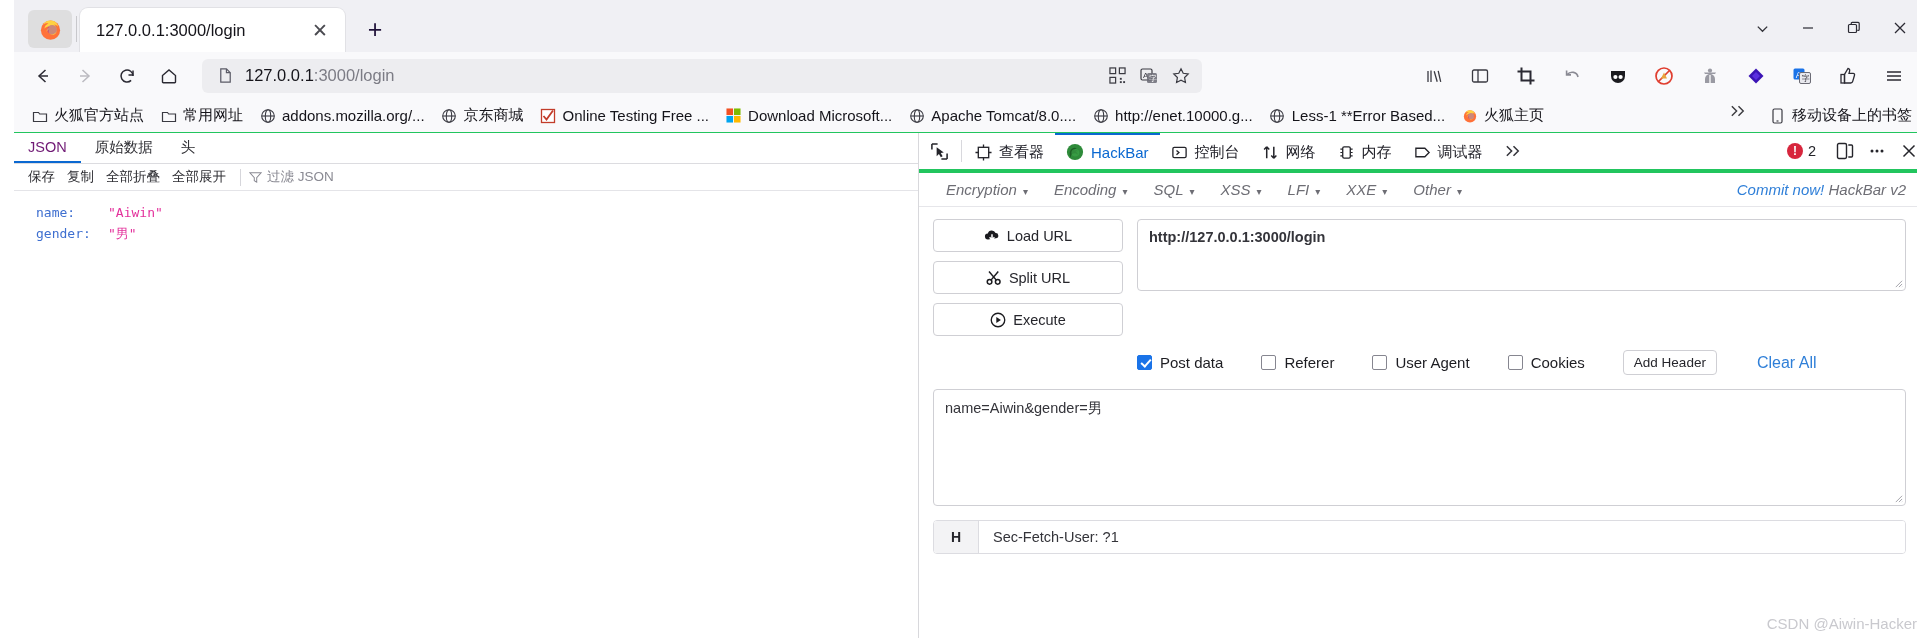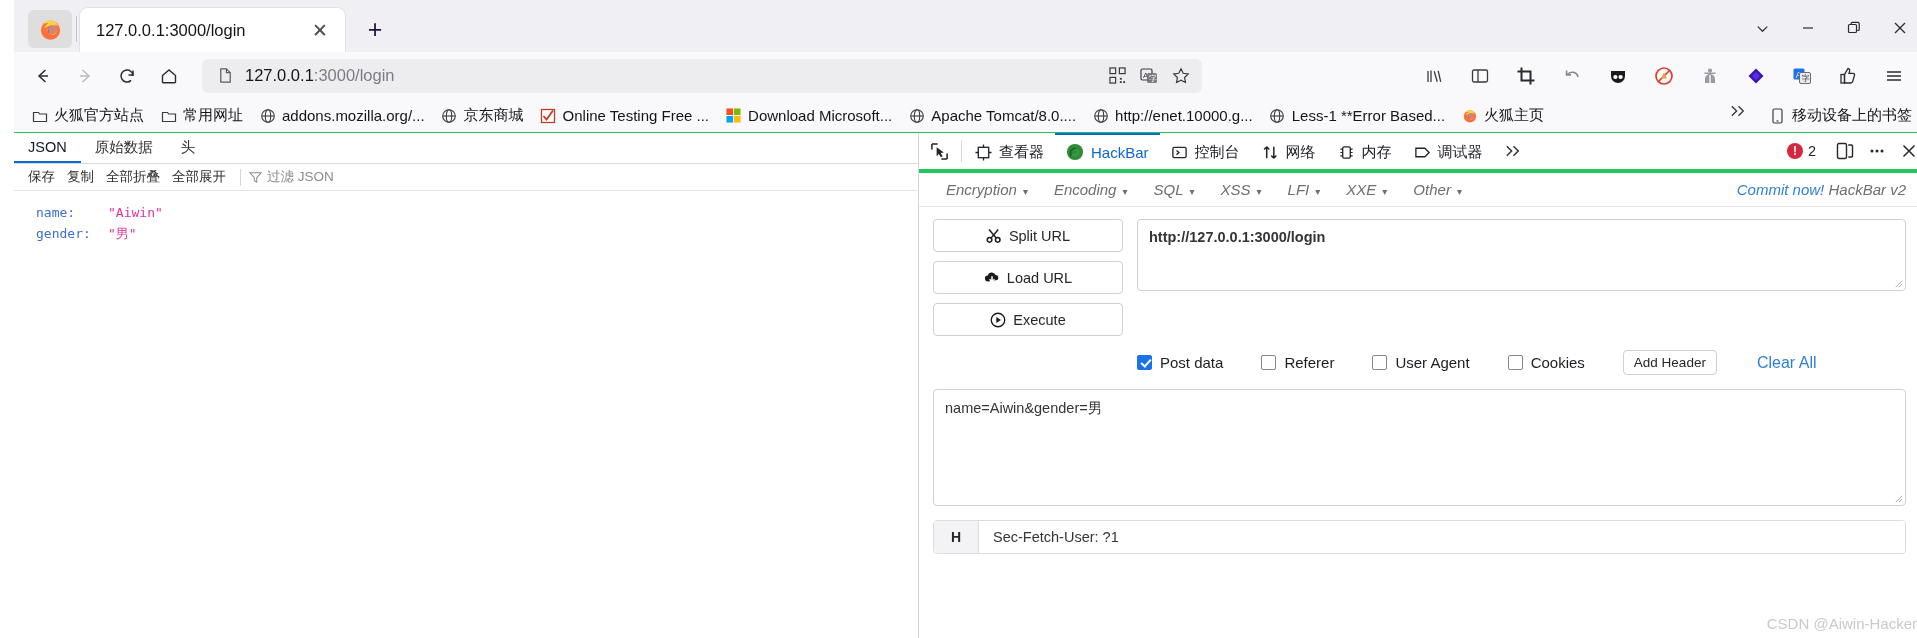--- a/index.html
+++ b/index.html
@@ -92,21 +92,21 @@
 
   
   .json-tabs{
     height:30px;display:flex;align-items:stretch;border-bottom:1px solid #dcdce0;
     background:#fff;
   }
   .jtab{
     display:flex;align-items:center;padding:0 14px;font-size:14.5px;color:#2e2e33;
     border-bottom:2px solid transparent;box-sizing:border-box;
   }
-  .jtab.active{color:#0f172a;border-bottom-color:#0a68d1;}
+  .jtab.active{color:#701a75;border-bottom-color:#0a68d1;}
   .json-toolbar{
     height:27px;display:flex;align-items:center;border-bottom:1px solid #e4e4e8;
     padding-left:8px;box-sizing:border-box;font-size:13.5px;color:#2e2e33;background:#fff;
   }
   .jtool{padding:0 6px;white-space:nowrap;}
   .jsep{width:1px;height:17px;background:#d6d6db;margin:0 8px;}
   .jfilter{display:flex;align-items:center;color:#8a8a93;font-size:13.5px;}
   .jfilter .fico{margin-right:5px;color:#8a8a93;display:flex;}
   .json-body{flex:1;padding:12px 0 0 22px;box-sizing:border-box;
     font-family:"DejaVu Sans Mono","Liberation Mono",monospace;font-size:13px;}
@@ -670,36 +670,36 @@
             <span class="hb-mi"><span>LFI</span><span class="caret">▾</span></span>
             <span class="hb-mi"><span>XXE</span><span class="caret">▾</span></span>
             <span class="hb-mi"><span>Other</span><span class="caret">▾</span></span>
             <span class="hb-commit"><span class="blue">Commit now!</span> <span class="gray">HackBar v2</span></span>
           </div>
 
           <div class="hb-row1">
             <div class="hb-btncol">
               <div class="hb-btn">
                 <span class="bi">
+                  <svg width="16" height="15" viewBox="0 0 18 16">
+                    <path d="M4.6 12.5a3.4 3.4 0 01-.3-6.8A4.6 4.6 0 0113 5.2a2.9 2.9 0 01.4 5.8z" fill="#1b1b1f"></path>
+                    <path d="M9 6.5v6M6.3 10L9 13l2.7-3" stroke="#fff" stroke-width="1.7" fill="none"></path>
+                  </svg>
+                </span>
+                <span>Load URL</span>
+              </div>
+              <div class="hb-btn">
+                <span class="bi">
                   <svg width="16" height="16" viewBox="0 0 18 18">
                     <circle cx="4" cy="13.3" r="2.6" fill="none" stroke="#1b1b1f" stroke-width="1.7"></circle>
                     <circle cx="13.2" cy="13.3" r="2.6" fill="none" stroke="#1b1b1f" stroke-width="1.7"></circle>
                     <path d="M5.6 11.4L13.8 1.8M11.6 11.4L3.4 1.8" stroke="#1b1b1f" stroke-width="1.7"></path>
                   </svg>
                 </span>
                 <span>Split URL</span>
-              </div>
-              <div class="hb-btn">
-                <span class="bi">
-                  <svg width="16" height="15" viewBox="0 0 18 16">
-                    <path d="M4.6 12.5a3.4 3.4 0 01-.3-6.8A4.6 4.6 0 0113 5.2a2.9 2.9 0 01.4 5.8z" fill="#1b1b1f"></path>
-                    <path d="M9 6.5v6M6.3 10L9 13l2.7-3" stroke="#fff" stroke-width="1.7" fill="none"></path>
-                  </svg>
-                </span>
-                <span>Load URL</span>
               </div>
               <div class="hb-btn">
                 <span class="bi">
                   <svg width="16" height="16" viewBox="0 0 18 18">
                     <circle cx="9" cy="9" r="7.6" fill="none" stroke="#1b1b1f" stroke-width="1.5"></circle>
                     <path d="M7.1 5.6l5.2 3.4-5.2 3.4z" fill="#1b1b1f"></path>
                   </svg>
                 </span>
                 <span>Execute</span>
               </div>

